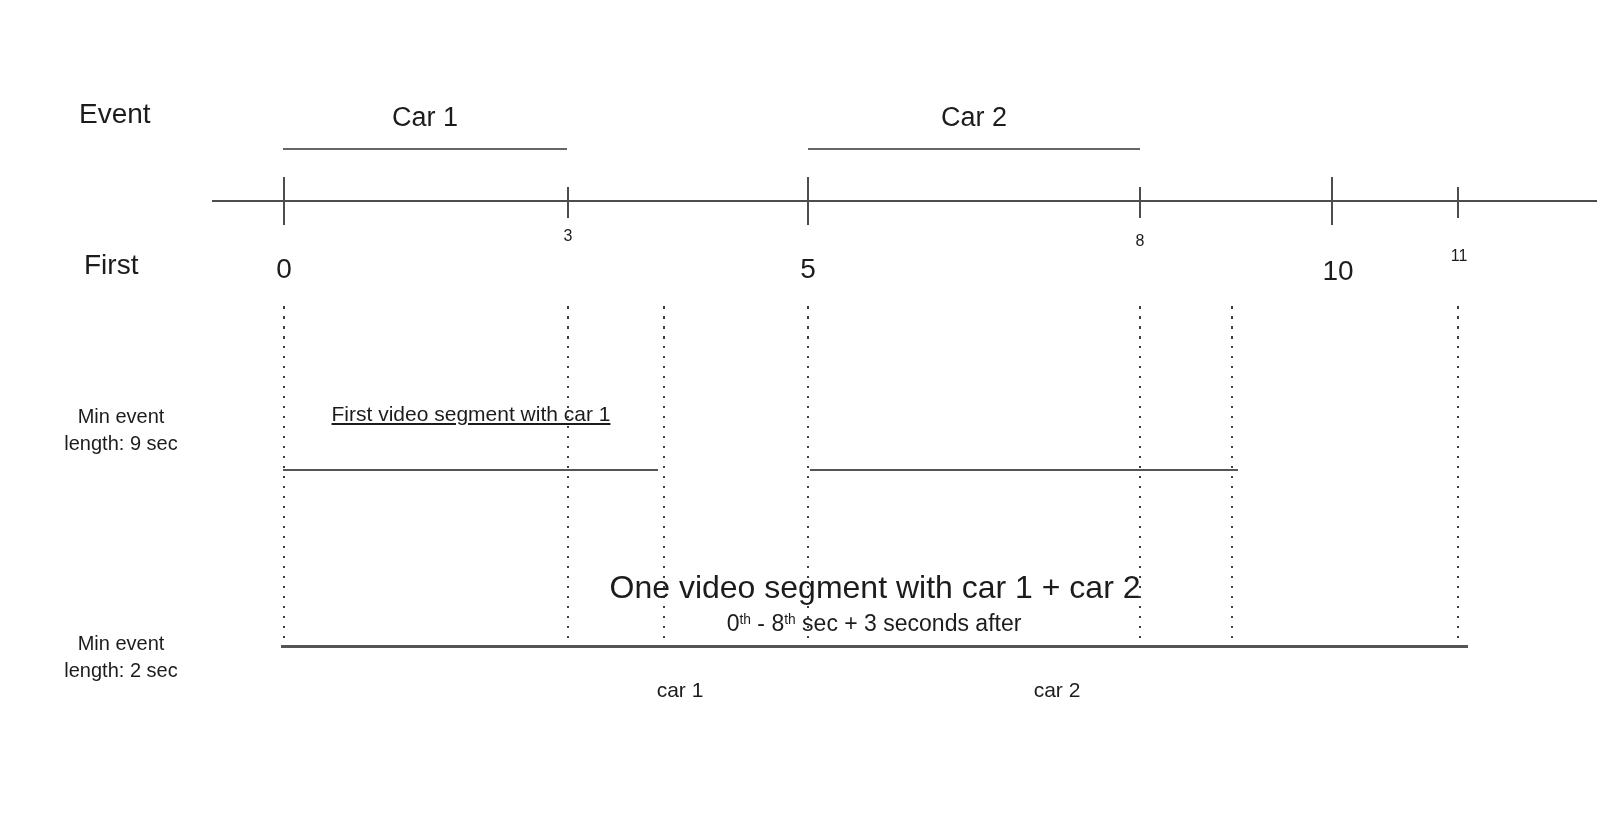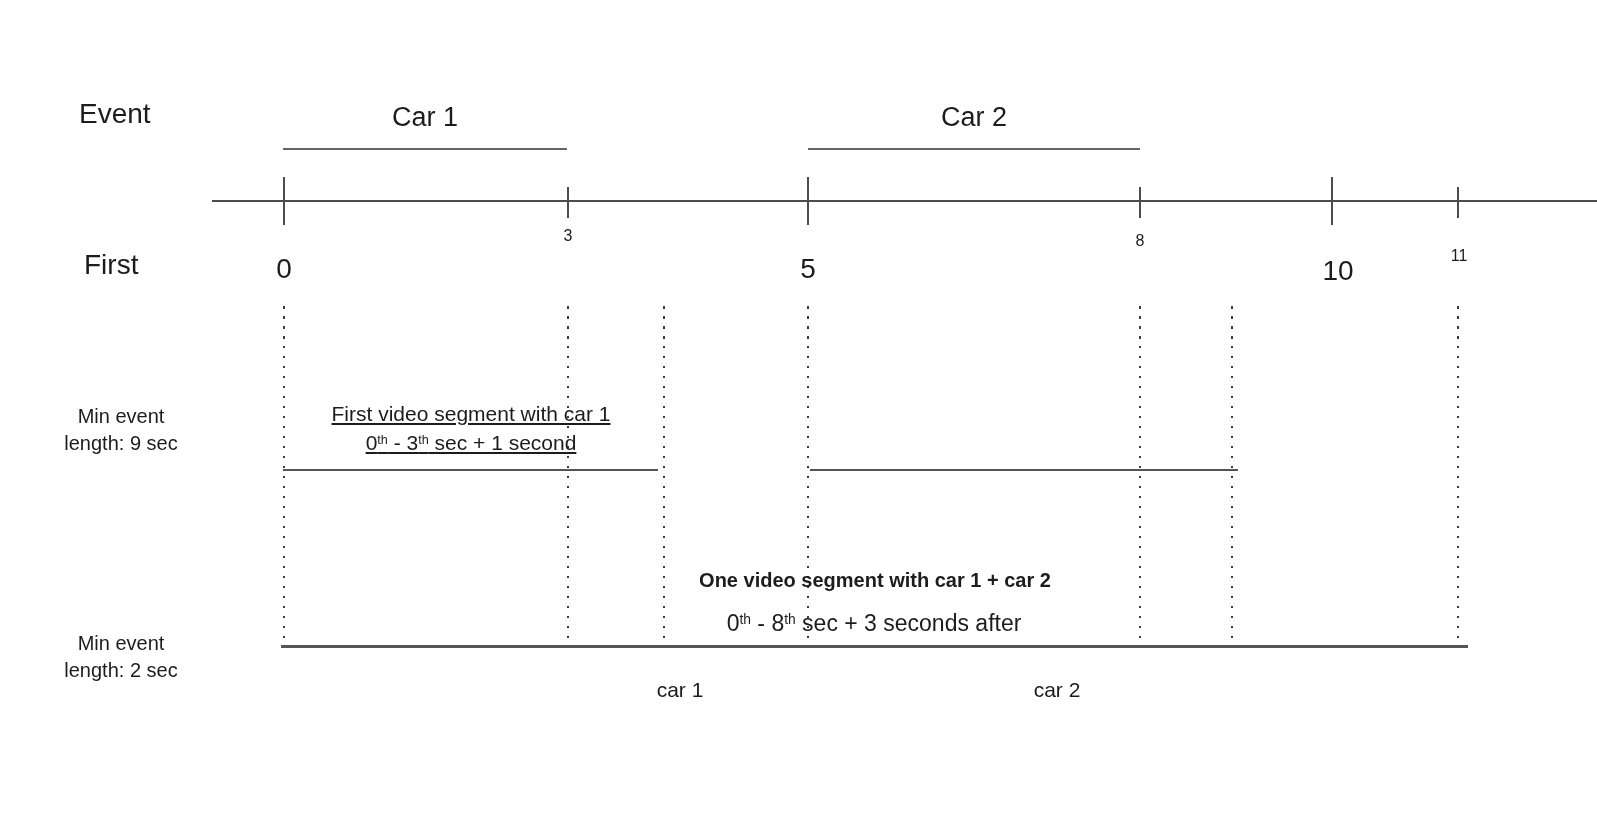--- a/index.html
+++ b/index.html
@@ -24,21 +24,21 @@
   .tick-label-lg { font-size: 28px; }
   .tick-label-sm { font-size: 16px; }
   .guide {
     position: absolute; width: 2px; top: 306px; height: 342px;
     background-image: repeating-linear-gradient(to bottom,
       #3d3d3d 0px, #3d3d3d 2.5px, transparent 2.5px, transparent 10px);
   }
   .side-label { font-size: 20px; line-height: 27px; text-align: center; }
   .seg-text { font-size: 21px; line-height: 29px; text-align: center; }
   .seg-underline { position: absolute; height: 2px; background: #555; top: 469px; }
-  .big-title { font-size: 20px; font-weight: bold; }
+  .big-title { font-size: 32px; }
   .sub-text { font-size: 23px; }
   .long-line { position: absolute; height: 3px; background: #555; top: 645px; }
   .bottom-label { font-size: 21px; }
   sup { font-size: 0.6em; position: relative; top: -0.5em; vertical-align: baseline; line-height: 0; }
 </style>
 </head>
 <body>
 
 <div id="canvas">
 
@@ -75,21 +75,20 @@
   <div class="guide" style="left:1231px;"></div>
   <div class="guide" style="left:1457px;"></div>
 
   <div class="abs cx side-label" style="left:121px; top:403px;">
     <div>Min event</div>
     <div>length: 9 sec</div>
   </div>
 
   <div class="abs cx seg-text" style="left:471px; top:399px;text-decoration:underline;">
     <div>First video segment with car 1</div>
-    <div>0<sup>th</sup> - 3<sup>th</sup> sec + 1 second</div>
   </div>
   <div class="seg-underline" style="left:283px; width:375px;"></div>
 
   <div class="seg-underline" style="left:810px; width:428px;"></div>
 
   <div class="abs cx side-label" style="left:121px; top:630px;">
     <div>Min event</div>
     <div>length: 2 sec</div>
   </div>
 

